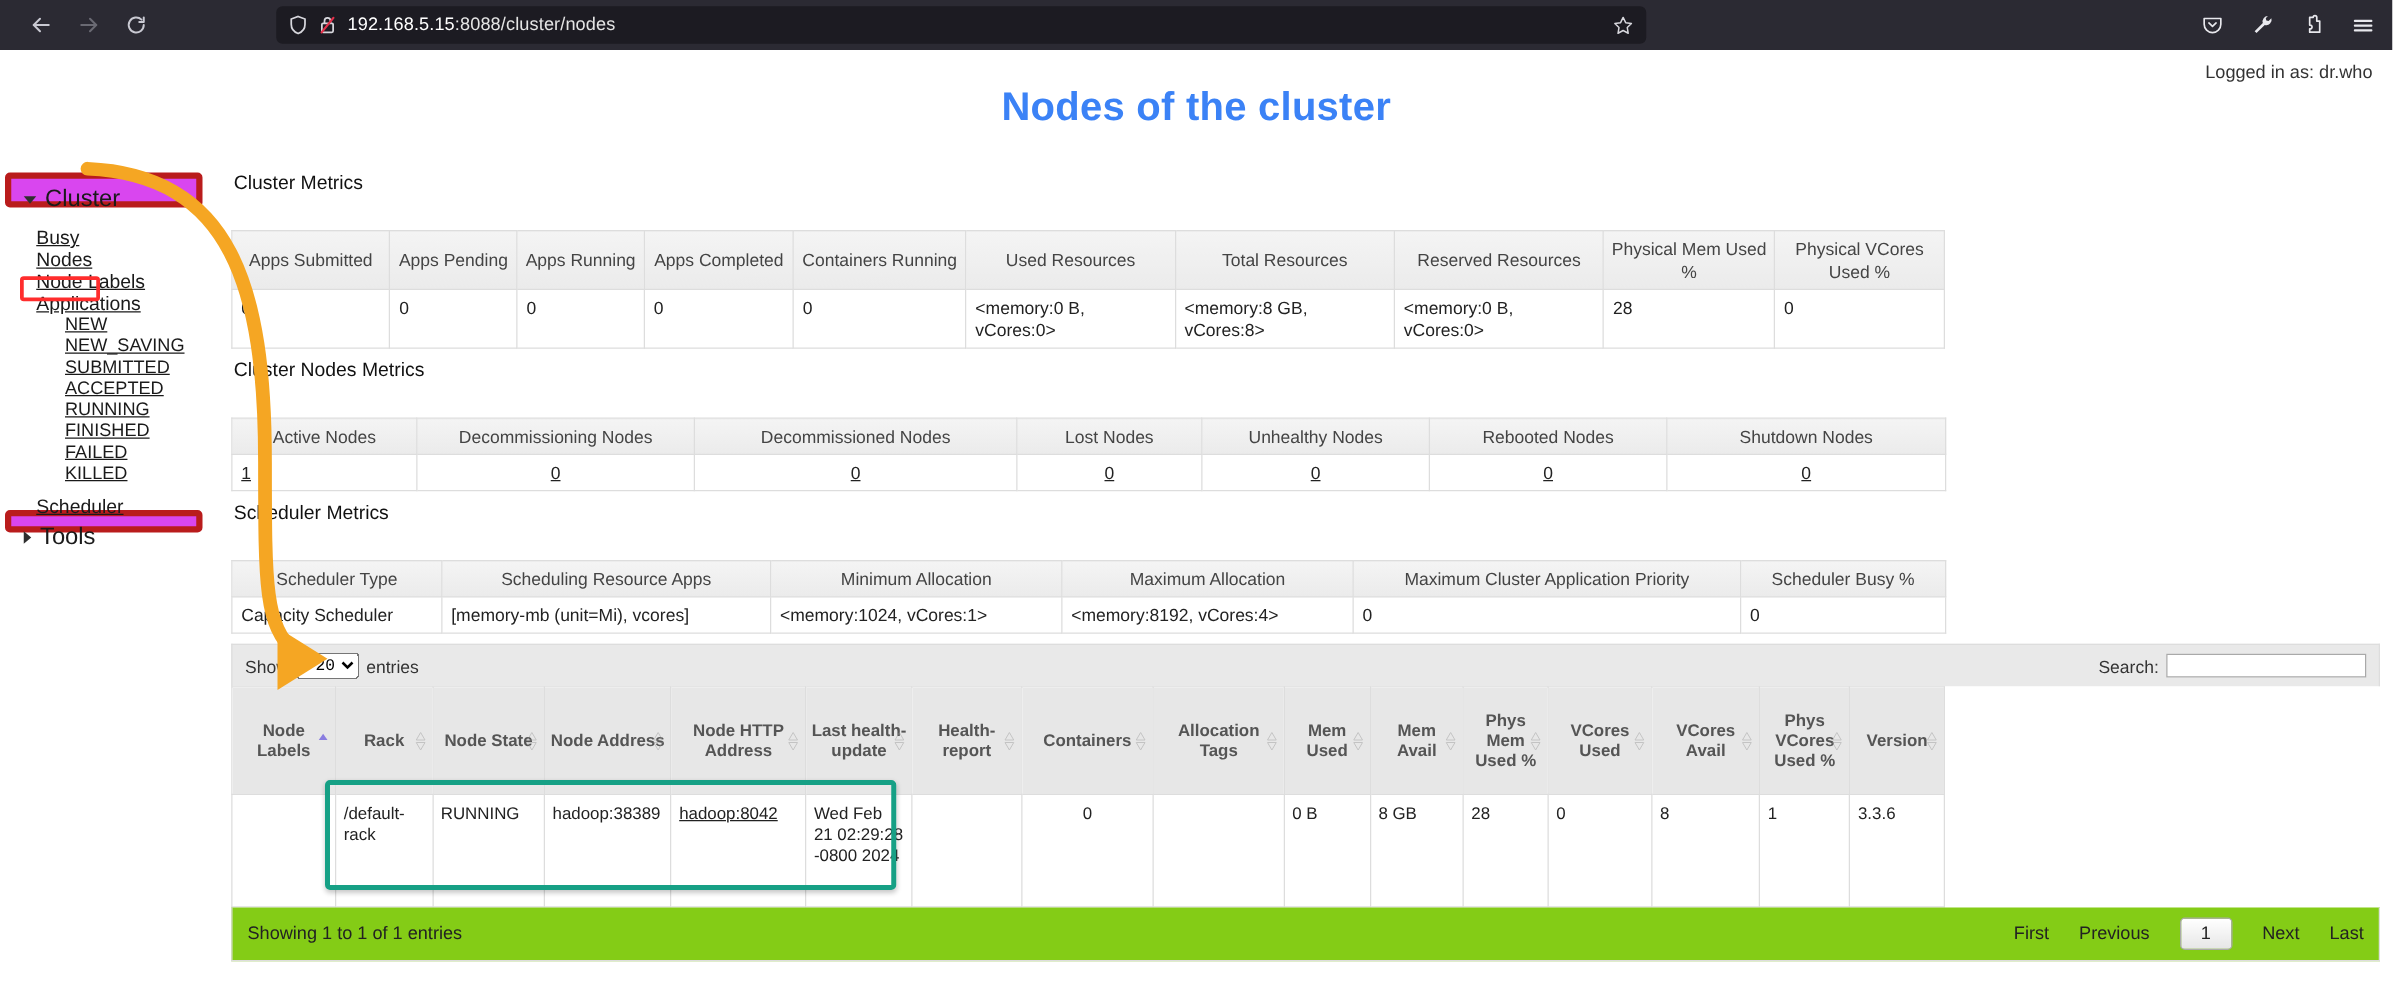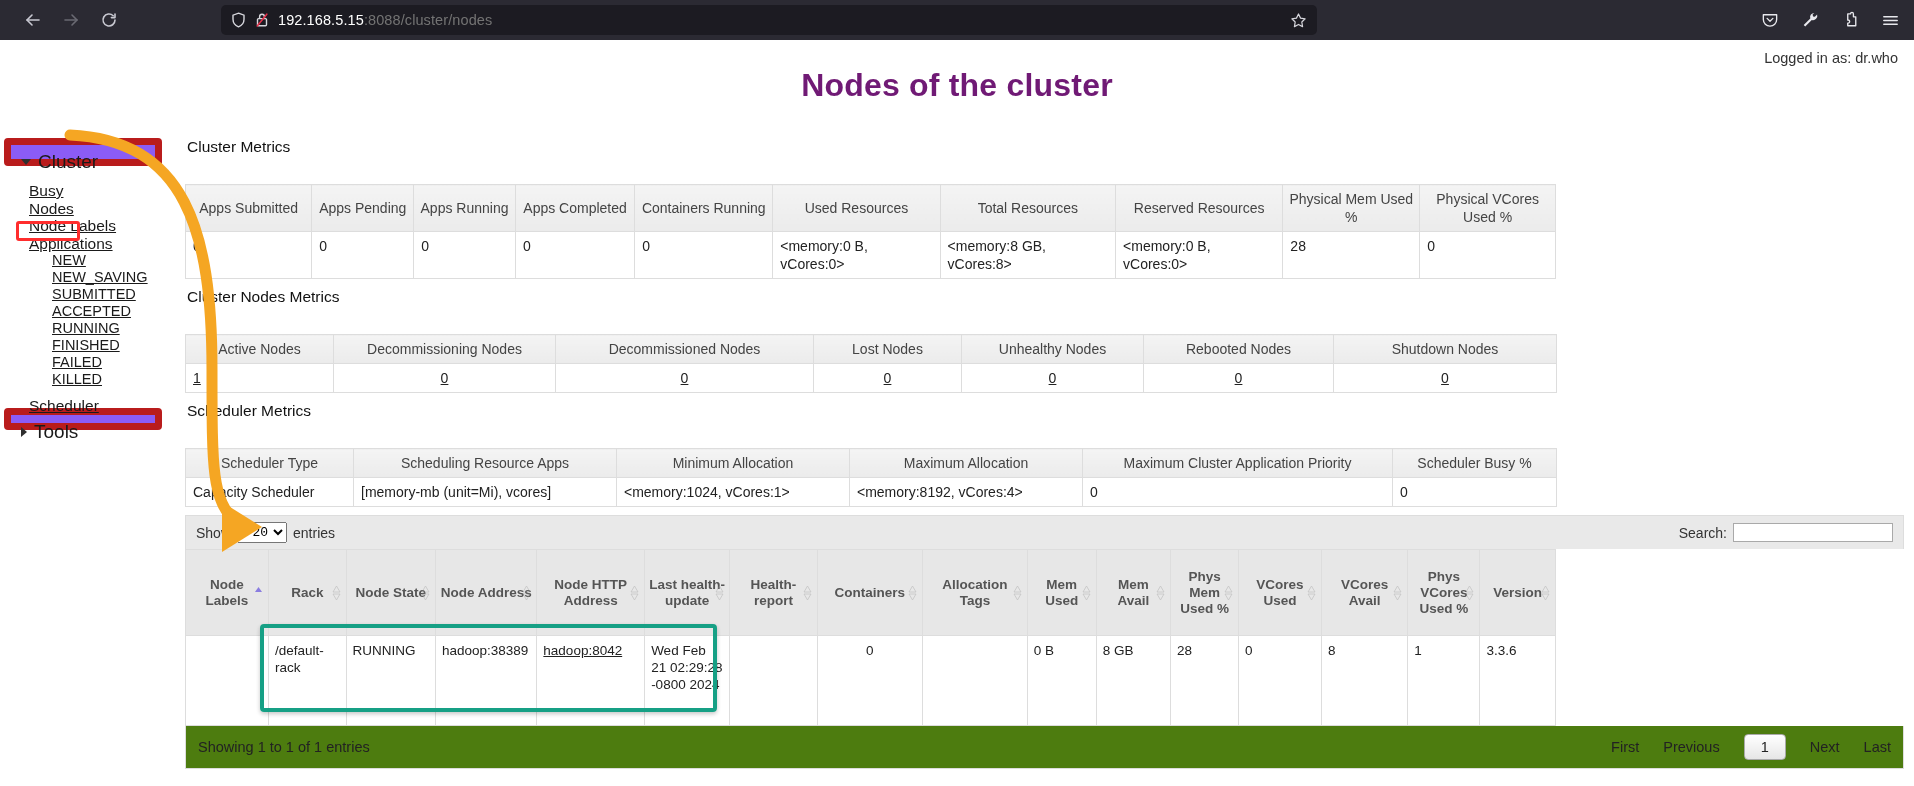--- a/index.html
+++ b/index.html
@@ -25,49 +25,49 @@
   .nav-btn svg{ display:block; }
   .urlbar{
     position:absolute; left:221px; top:5px; width:1096px; height:30px;
     background:#1c1b22; border-radius:5px; display:flex; align-items:center;
     padding:0 10px; gap:9px;
   }
   .url-text{
     color:#ffffff; font-size:14.5px; white-space:nowrap; overflow:hidden;
     font-family:"Liberation Sans", sans-serif; letter-spacing:.1px;
   }
-  .url-text .dim{ color:#737373; }
+  .url-text .dim{ color:#e5e5e5; }
   .star-btn{ margin-left:auto; color:#d7d7dd; display:flex; align-items:center; cursor:pointer; }
   .chrome-right{
     position:absolute; right:14px; top:0; height:40px;
     display:flex; align-items:center; gap:22px; color:#e8e8ed;
   }
   .chrome-right .ci{ cursor:pointer; display:flex; align-items:center; }
 
   
   .page{ position:relative; height:746px; background:#fff; }
   .logo{
     position:absolute; left:6px; top:9px; width:290px; height:73px;
   }
   .loggedin{
     position:absolute; right:16px; top:10px;
     font-size:14.5px; color:#333;
   }
   .page-title{
     position:absolute; left:0; right:0; top:27px;
-    text-align:center; font-size:32px; font-weight:bold; color:#701a75;
+    text-align:center; font-size:32px; font-weight:bold; color:#3b82f6;
     letter-spacing:.2px;
   }
 
   
   .sidebar{
     position:absolute; left:4px; top:98px; width:158px;
   }
   .side-section{
-    border:7px solid #b91c1c; border-radius:4px; background:#8b5cf6;
+    border:5px solid #b91c1c; border-radius:4px; background:#d946ef;
     padding:4px 8px 4px 8px; margin-bottom:4px;
   }
   .side-head{
     font-size:19px; color:#1a1a1a; display:flex; align-items:center; gap:7px;
     padding:2px 0 2px 2px; cursor:pointer;
   }
   .caret-down{
     width:0;height:0;border-left:5px solid transparent;border-right:5px solid transparent;
     border-top:6px solid #2f2f2f; display:inline-block;
   }
@@ -146,21 +146,21 @@
   }
   table.nodes td.ctr{ text-align:center; }
   .row-hl{
     position:absolute; left:75px; top:486px; width:457px; height:88px;
     border:4px solid #16a085; border-radius:4px; pointer-events:none;
     box-shadow:0 2px 4px rgba(0,0,0,.22);
   }
   .dt-bottom{
     display:flex; align-items:center; justify-content:space-between;
     border:1px solid #ddd; border-top:none; padding:8px 12px; font-size:14.5px;
-    color:#222; background:#4d7c0f;gap:27px;
+    color:#222; background:#84cc16;gap:27px;
   }
   .pager{ display:flex; align-items:center; gap:24px; }
   .pager span{ cursor:pointer; color:#222; }
   .pager .pagebox{
     border:1px solid #aaa; border-radius:4px; background:linear-gradient(#fff,#e6e6e6);
     padding:4px 16px; cursor:pointer;
   }
 </style>
 </head>
 <body>

